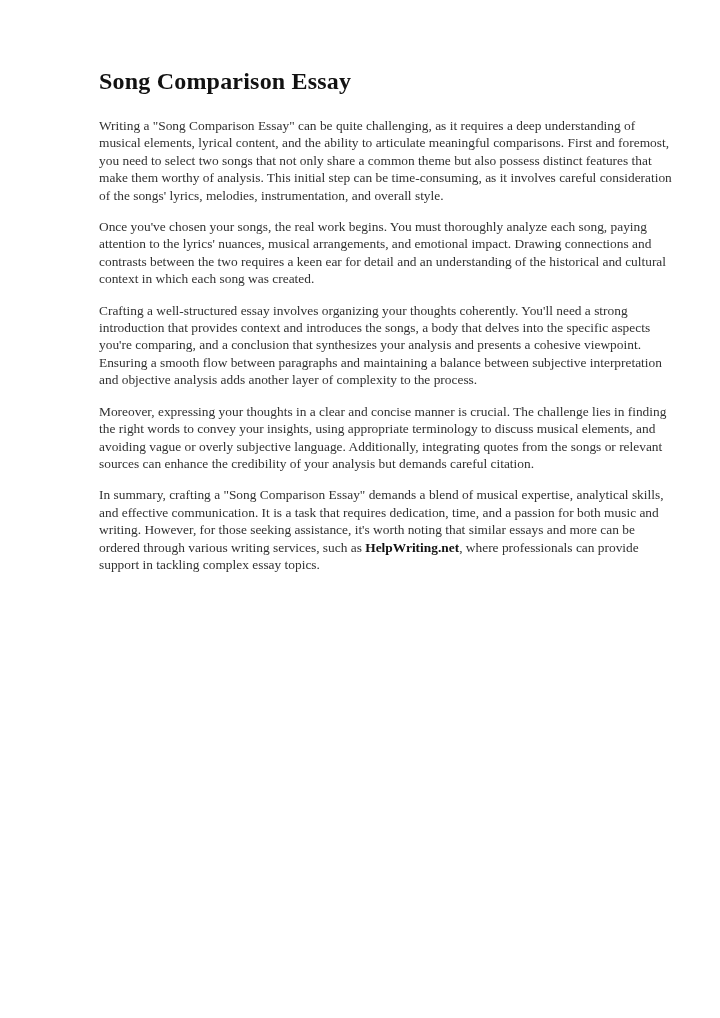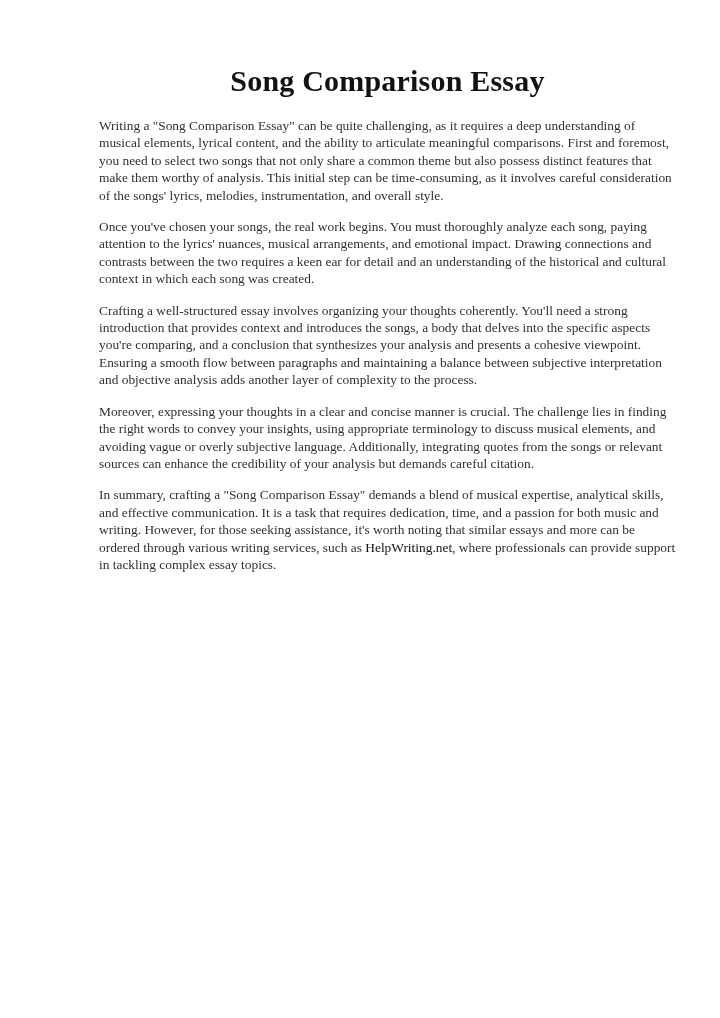--- a/index.html
+++ b/index.html
@@ -22,35 +22,34 @@
     color: var(--text);
     overflow: hidden;
   }
   .content {
     padding: 0 44px 0 99px;
   }
   h1.title {
     margin: 0;
     padding-top: 62px;
     margin-bottom: 17px;
-    text-align: center;
-    font-size: 30px;
+    font-size: 24px;
     line-height: 38px;
     font-weight: bold;
     color: var(--title);
     letter-spacing: 0.2px;
   }
   p.para {
     margin: 0 0 14px 0;
     font-size: 13.4px;
     line-height: 17.4px;
     text-align: left;
   }
   .brand {
-    font-weight: normal;
+    font-weight: bold;
     color: var(--title);
   }
 </style>
 </head>
 <body>
 
 <div class="page">
   <div class="content">
     <h1 class="title">Song Comparison Essay</h1>
 

